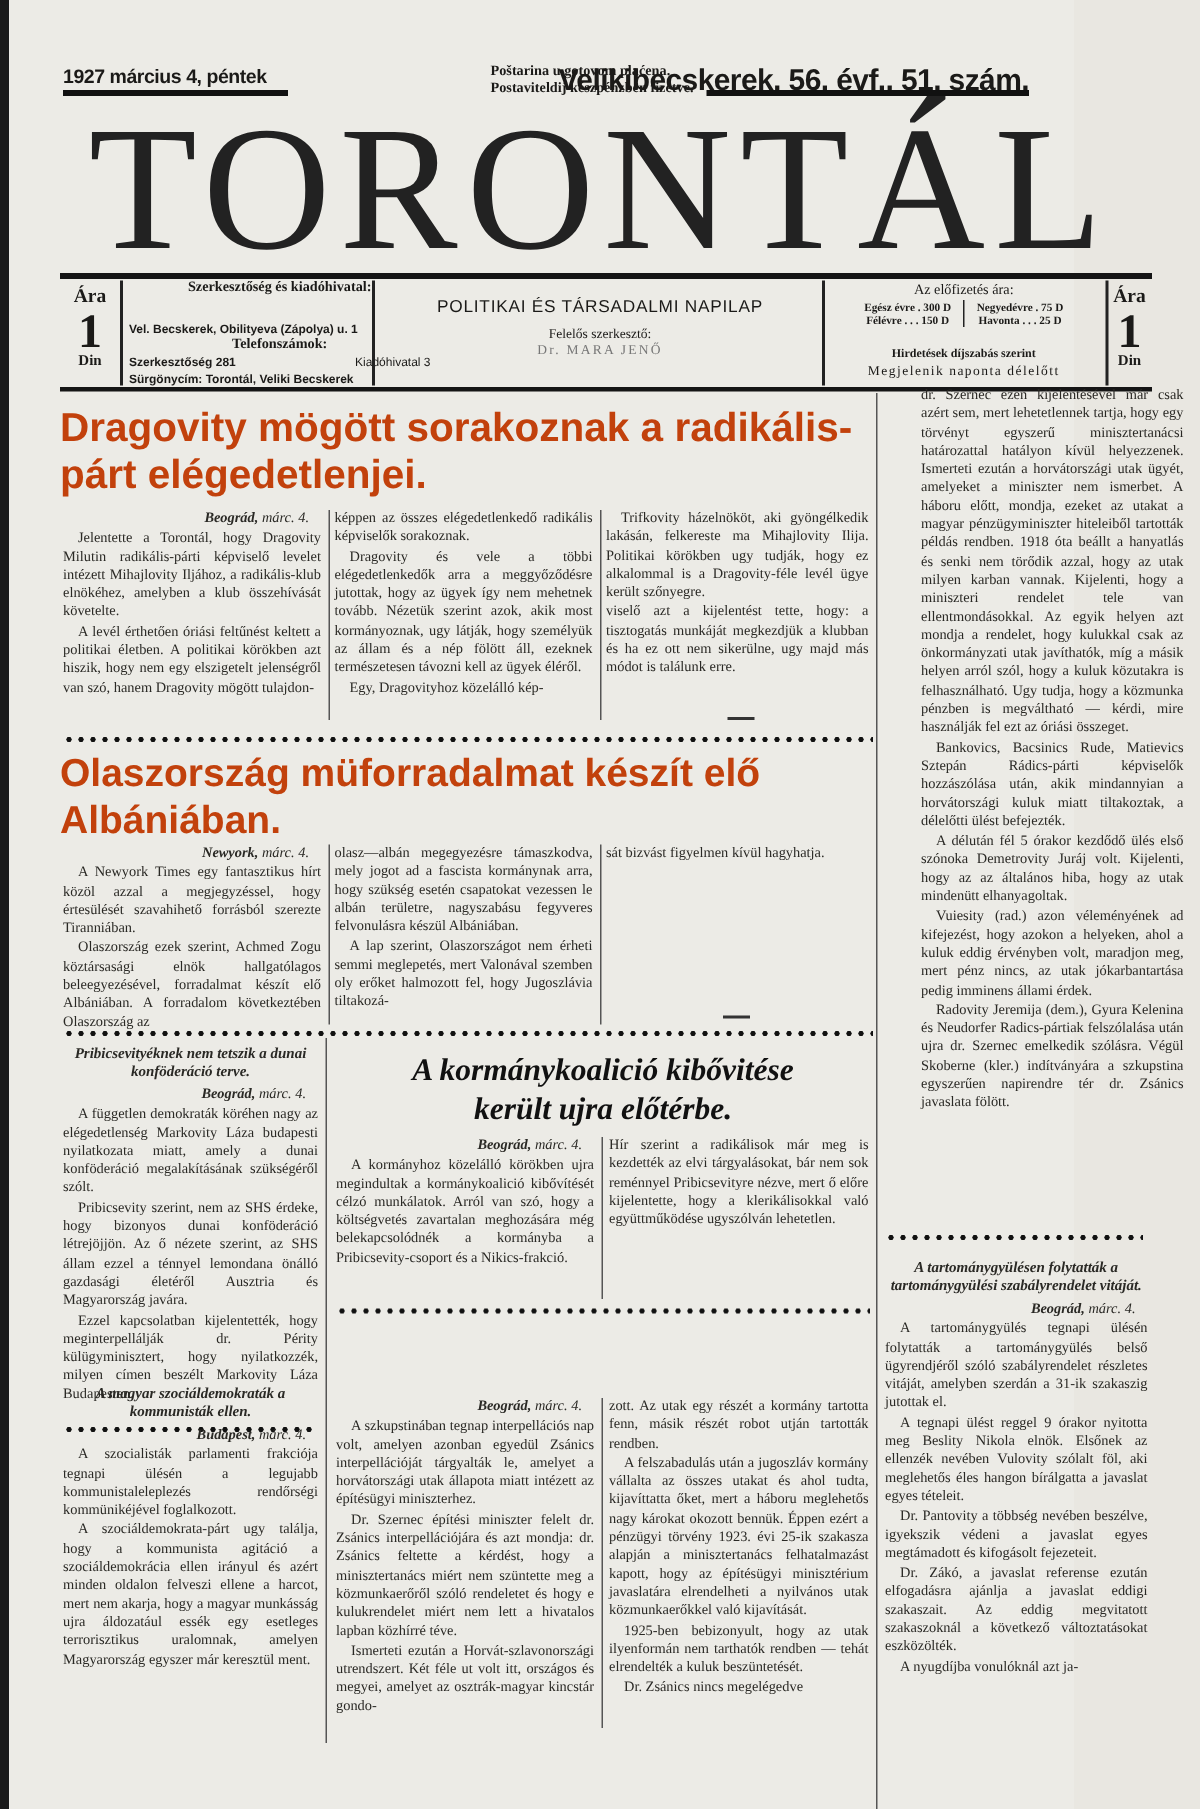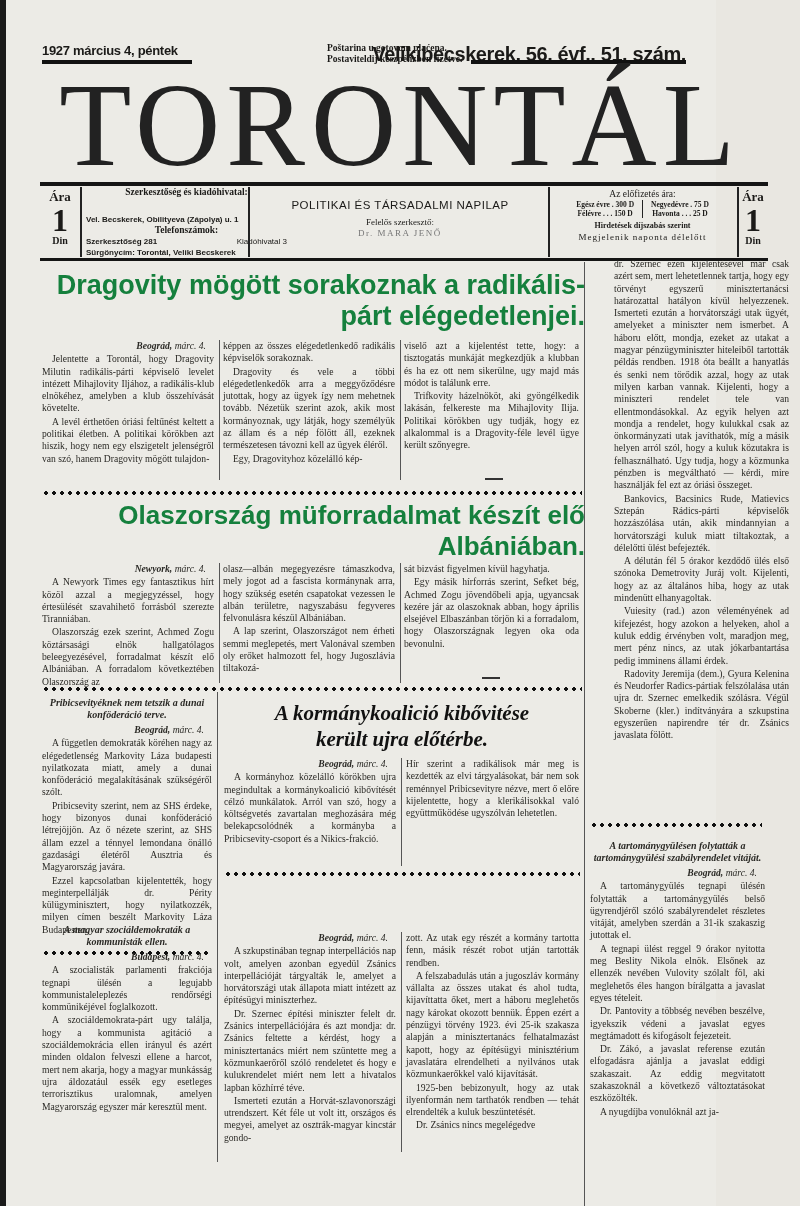--- a/index.html
+++ b/index.html
@@ -39,21 +39,21 @@
   .center .name { font-size: 9px; display: block; color: #777; letter-spacing: 1.5px; margin-top: 1px; }
   .subs { left: 510px; width: 185px; font-size: 8px; font-weight: bold; text-align: center; line-height: 11px; }
   .subs .h { font-size: 9.5px; font-weight: normal; display: block; margin-top: 2px; }
   .subs .grid { display: flex; justify-content: center; font-size: 7.5px; line-height: 9px; }
   .subs .grid div { padding: 0 4px; }
   .subs .grid .sep { width: 1px; background: #222; padding: 0; }
   .subs .nap { font-weight: normal; font-size: 9px; letter-spacing: 1px; display: block; margin-top: 1px; }
   .info-rule { position: absolute; top: 258px; left: 40px; width: 728px; height: 3px; background: #151515; }
 
   
-  .hl { position: absolute; text-align: right; font-family: "Liberation Sans", "DejaVu Sans", sans-serif; font-weight: bold; color: #15803d; }
+  .hl { position: absolute; text-align: left; font-family: "Liberation Sans", "DejaVu Sans", sans-serif; font-weight: bold; color: #c2410c; }
   .hl-it { position: absolute; text-align: center; font-family: "Liberation Serif", "DejaVu Serif", serif; font-weight: bold; font-style: italic; color: #111; }
 
   .col { position: absolute; font-size: 9.6px; line-height: 12.3px; text-align: justify; color: #2a2925; }
   .col p { text-indent: 10px; margin-bottom: 1px; }
   .dateline { text-align: right; font-style: italic; font-size: 9.6px; padding-right: 8px; margin-bottom: 1px; }
   .dateline b { font-weight: bold; }
   .colrule { position: absolute; width: 1px; background: #555; }
   .dotrule { position: absolute; height: 6px; background-image: radial-gradient(circle, #111 1.6px, transparent 1.9px); background-size: 8px 6px; background-repeat: repeat-x; }
   .smallrule { position: absolute; height: 2px; width: 18px; background: #333; }
   .subhl { font-family: "Liberation Serif", serif; font-weight: bold; font-style: italic; text-align: center; font-size: 10px; line-height: 12px; margin-bottom: 3px; }
@@ -108,21 +108,21 @@
         <div>
           <div>Egész évre . 300 D</div>
           <div>Félévre . . . 150 D</div>
         </div>
         <div class="sep"></div>
         <div>
           <div>Negyedévre . 75 D</div>
           <div>Havonta . . . 25 D</div>
         </div>
       </div>
-      <span style="display:block;margin-top:2px;text-align:center;">Hirdetések díjszabás szerint</span>
+      <span style="display:block;margin-top:12px;text-align:center;">Hirdetések díjszabás szerint</span>
       <span class="nap">Megjelenik naponta délelőtt</span>
     </div>
     <div class="vline" style="left:697px;"></div>
     <div class="cell ara" style="left:698px;width:30px;">
       <span class="w1">Ára</span>
       <span class="big">1</span>
       <span class="w2">Din</span>
     </div>
   </div>
   <div class="info-rule"></div>
@@ -137,22 +137,22 @@
     <p>A levél érthetően óriási feltűnést keltett a politikai életben. A politikai körökben azt hiszik, hogy nem egy elszigetelt jelenségről van szó, hanem Dragovity mögött tulajdon-</p>
   </div>
   <div class="colrule" style="left:219px;top:340px;height:140px;"></div>
   <div class="col" style="left:223px;top:340px;width:172px;">
     <p style="text-indent:0">képpen az összes elégedetlenkedő radikális képviselők sorakoznak.</p>
     <p>Dragovity és vele a többi elégedetlenkedők arra a meggyőződésre jutottak, hogy az ügyek így nem mehetnek tovább. Nézetük szerint azok, akik most kormányoznak, ugy látják, hogy személyük az állam és a nép fölött áll, ezeknek természetesen távozni kell az ügyek éléről.</p>
     <p>Egy, Dragovityhoz közelálló kép-</p>
   </div>
   <div class="colrule" style="left:400px;top:340px;height:140px;"></div>
   <div class="col" style="left:404px;top:340px;width:175px;">
+    <p>Trifkovity házelnököt, aki gyöngélkedik lakásán, felkereste ma Mihajlovity Ilija. Politikai körökben ugy tudják, hogy ez alkalommal is a Dragovity-féle levél ügye került szőnyegre.</p>
     <p style="text-indent:0">viselő azt a kijelentést tette, hogy: a tisztogatás munkáját megkezdjük a klubban és ha ez ott nem sikerülne, ugy majd más módot is találunk erre.</p>
-    <p>Trifkovity házelnököt, aki gyöngélkedik lakásán, felkereste ma Mihajlovity Ilija. Politikai körökben ugy tudják, hogy ez alkalommal is a Dragovity-féle levél ügye került szőnyegre.</p>
   </div>
   <div class="smallrule" style="left:485px;top:478px;"></div>
 
   <div class="colrule" style="left:584px;top:262px;height:944px;"></div>
   <div class="col" style="left:614px;top:258px;width:175px;">
     <p style="text-indent:0">dr. Szernec ezen kijelentésével már csak azért sem, mert lehetetlennek tartja, hogy egy törvényt egyszerű minisztertanácsi határozattal hatályon kívül helyezzenek. Ismerteti ezután a horvátországi utak ügyét, amelyeket a miniszter nem ismerbet. A háboru előtt, mondja, ezeket az utakat a magyar pénzügyminiszter hiteleiből tartották példás rendben. 1918 óta beállt a hanyatlás és senki nem törődik azzal, hogy az utak milyen karban vannak. Kijelenti, hogy a miniszteri rendelet tele van ellentmondásokkal. Az egyik helyen azt mondja a rendelet, hogy kulukkal csak az önkormányzati utak javíthatók, míg a másik helyen arról szól, hogy a kuluk közutakra is felhasználható. Ugy tudja, hogy a közmunka pénzben is megváltható — kérdi, mire használják fel ezt az óriási összeget.</p>
     <p>Bankovics, Bacsinics Rude, Matievics Sztepán Rádics-párti képviselők hozzászólása után, akik mindannyian a horvátországi kuluk miatt tiltakoztak, a délelőtti ülést befejezték.</p>
     <p>A délután fél 5 órakor kezdődő ülés első szónoka Demetrovity Juráj volt. Kijelenti, hogy az az általános hiba, hogy az utak mindenütt elhanyagoltak.</p>
     <p>Vuiesity (rad.) azon véleményének ad kifejezést, hogy azokon a helyeken, ahol a kuluk eddig érvényben volt, maradjon meg, mert pénz nincs, az utak jókarbantartása pedig imminens állami érdek.</p>
     <p>Radovity Jeremija (dem.), Gyura Kelenina és Neudorfer Radics-pártiak felszólalása után ujra dr. Szernec emelkedik szólásra. Végül Skoberne (kler.) indítványára a szkupstina egyszerűen napirendre tér dr. Zsánics javaslata fölött.</p>
@@ -170,21 +170,20 @@
     <p>Olaszország ezek szerint, Achmed Zogu köztársasági elnök hallgatólagos beleegyezésével, forradalmat készít elő Albániában. A forradalom következtében Olaszország az</p>
   </div>
   <div class="colrule" style="left:219px;top:563px;height:120px;"></div>
   <div class="col" style="left:223px;top:563px;width:172px;">
     <p style="text-indent:0">olasz—albán megegyezésre támaszkodva, mely jogot ad a fascista kormánynak arra, hogy szükség esetén csapatokat vezessen le albán területre, nagyszabásu fegyveres felvonulásra készül Albániában.</p>
     <p>A lap szerint, Olaszországot nem érheti semmi meglepetés, mert Valonával szemben oly erőket halmozott fel, hogy Jugoszlávia tiltakozá-</p>
   </div>
   <div class="colrule" style="left:400px;top:563px;height:120px;"></div>
   <div class="col" style="left:404px;top:563px;width:175px;">
     <p style="text-indent:0">sát bizvást figyelmen kívül hagyhatja.</p>
-    <p>Egy másik hírforrás szerint, Sefket bég, Achmed Zogu jövendőbeli apja, ugyancsak kezére jár az olaszoknak abban, hogy április elsejével Elbaszánban törjön ki a forradalom, hogy Olaszországnak legyen oka oda bevonulni.</p>
   </div>
   <div class="smallrule" style="left:482px;top:677px;"></div>
 
   <div class="dotrule" style="left:42px;top:686px;width:540px;"></div>
 
   <div class="col" style="left:42px;top:697px;width:170px;">
     <div class="subhl">Pribicsevityéknek nem tetszik a dunai konföderáció terve.</div>
     <div class="dateline"><b>Beográd,</b> <span>márc. 4.</span></div>
     <p>A független demokraták köréhen nagy az elégedetlenség Markovity Láza budapesti nyilatkozata miatt, amely a dunai konföderáció megalakításának szükségéről szólt.</p>
     <p>Pribicsevity szerint, nem az SHS érdeke, hogy bizonyos dunai konföderáció létrejöjjön. Az ő nézete szerint, az SHS állam ezzel a ténnyel lemondana önálló gazdasági életéről Ausztria és Magyarország javára.</p>

